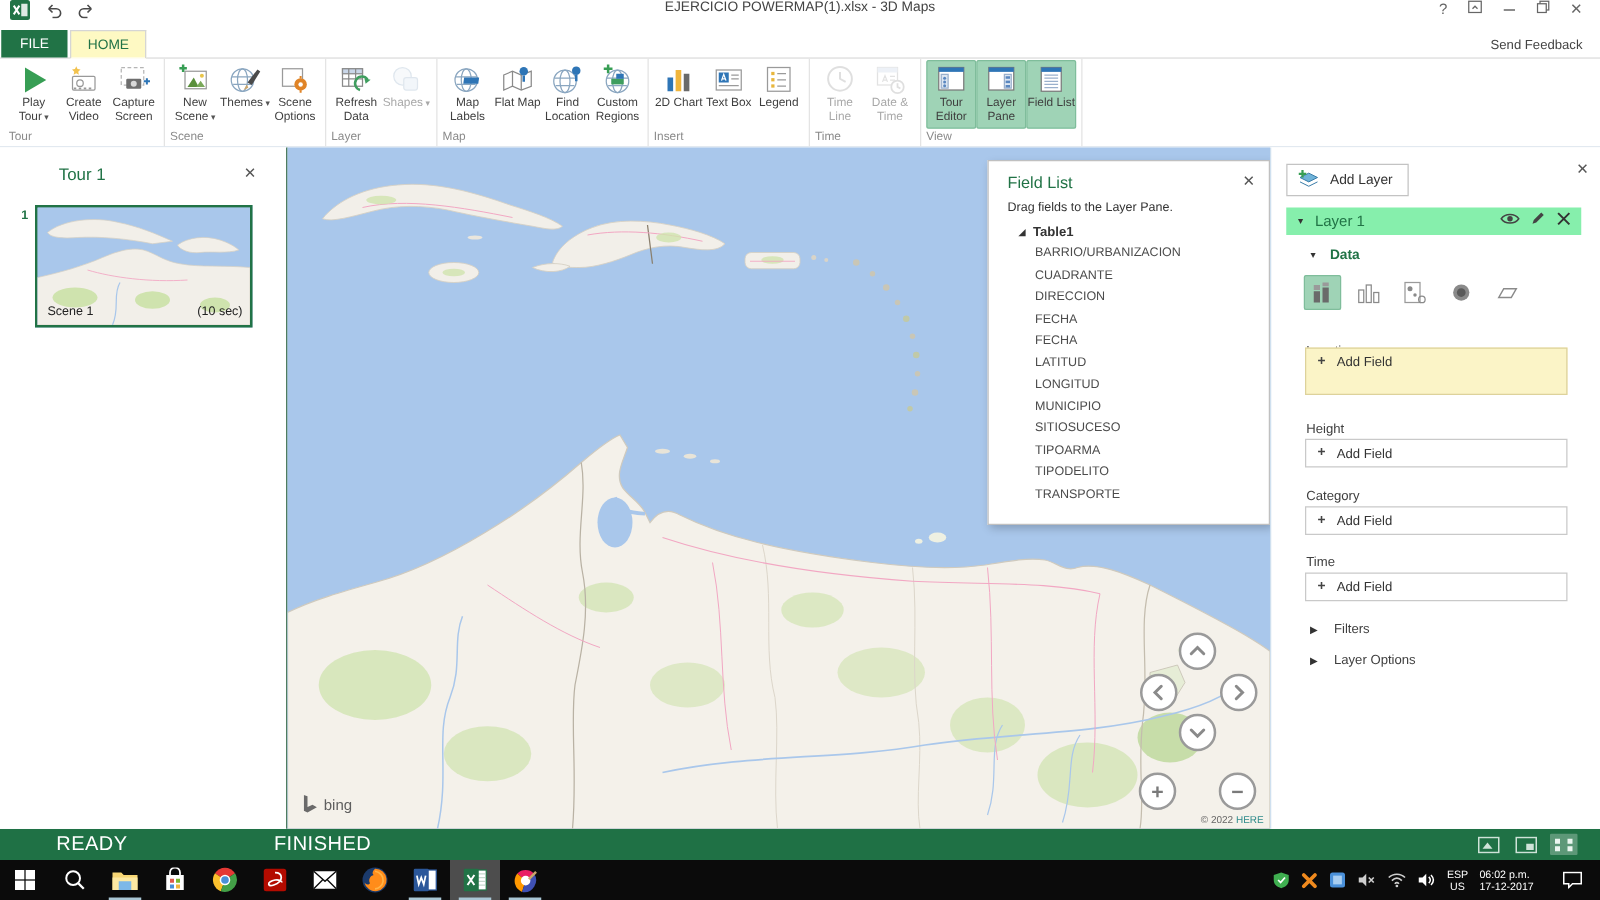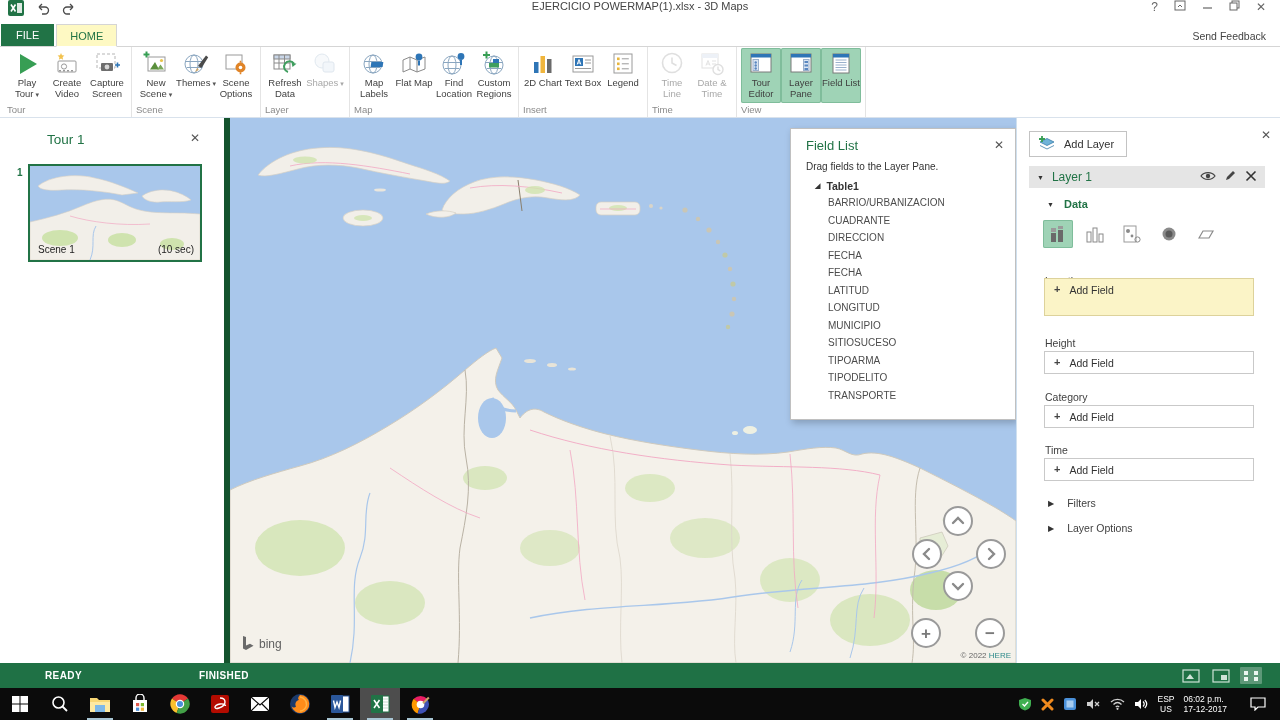--- a/index.html
+++ b/index.html
@@ -27,21 +27,21 @@
   .ric{width:28px;height:28px;flex:none}
   .rlabel{font-size:9.5px;line-height:10.5px;color:#3f3f3f;text-align:center;margin-top:0px}
   .caret{font-size:7px;color:#555;margin-left:2px}
   .rbtn.active{background:#9fd3b6;box-shadow:inset 0 0 0 1px #7fbd9b}
   .rbtn.disabled .rlabel,.rbtn.disabled .caret{color:#a8a8a8}
   .rbtn.disabled .ric{opacity:.45}
   .rgroup-name{font-size:9.5px;color:#8a8a8a;text-align:left;padding:1px 0 2px}
 
   
   .main{height:545px;display:flex;position:relative;background:#fff}
-  .tour-pane{width:230px;position:relative;background:#fff;border-right:6px solid #14532d}
+  .tour-pane{width:230px;position:relative;background:#fff;border-right:1px solid #14532d}
   .map-area{width:786px;position:relative;overflow:hidden;background:#a9c7eb}
   .layer-pane{width:264px;position:relative;background:#fff;border-left:1px solid #cfe0ef}
 
   .tour-title{position:absolute;left:47px;top:14px;font-size:13.5px;color:#217346}
   .pane-close{position:absolute;font-size:12px;color:#555;cursor:default}
   .tour-close{right:24px;top:13px}
   .scene-wrap{position:absolute;left:28px;top:46px}
   .scene-num{position:absolute;left:-11px;top:3px;color:#217346;font-size:10px;font-weight:bold}
   .scene-thumb{width:174px;height:98px;border:2px solid #217346;position:relative;background:#a9c7eb}
   .scene-label{position:absolute;left:8px;bottom:5px;font-size:10px;color:#222}
@@ -59,21 +59,21 @@
   
   .navbtn{position:absolute;width:30px;height:30px;border-radius:50%;background:#fff;border:2px solid #9a9a9a;display:flex;align-items:center;justify-content:center}
   .zoombtn{font-size:17px;color:#7a7a7a;font-weight:bold;line-height:1}
   .bing-logo{position:absolute;left:13px;bottom:12px;display:flex;align-items:center;gap:5px;color:#5f5f5f;font-size:12px}
   .map-copy{position:absolute;right:5px;bottom:3px;font-size:8px;color:#666}
   .map-copy .brand{color:#2e8b8b}
 
   
   .add-layer-btn{position:absolute;left:12px;top:13px;display:flex;align-items:center;gap:8px;border:1px solid #c3c3c3;background:#fff;padding:4px 12px 4px 8px;font-size:11px;color:#333}
   .lp-close{right:9px;top:10px}
-  .layer-header{position:absolute;left:12px;top:48px;width:236px;height:22px;background:#e5e5e5;display:flex;align-items:center;gap:8px;padding:0 8px}
+  .layer-header{position:absolute;left:12px;top:48px;width:236px;height:22px;background:#86efac;display:flex;align-items:center;gap:8px;padding:0 8px}
   .layer-header .arrow{font-size:7px;color:#333}
   .layer-title{font-size:12px;color:#217346;flex:1}
   .lh-icons{display:flex;gap:8px;align-items:center}
   .data-row{position:absolute;left:30px;top:80px;display:flex;align-items:center;gap:10px}
   .data-row .arrow{font-size:7px;color:#333}
   .data-label{font-size:11px;font-weight:bold;color:#217346}
   .viz-row{position:absolute;left:26px;top:102px;display:flex;gap:7px}
   .viz{width:30px;height:28px;display:flex;align-items:center;justify-content:center;border-radius:2px}
   .viz.selected{background:#9fd3b6;box-shadow:inset 0 0 0 1px #7fbd9b}
   .section-label{position:absolute;left:28px;font-size:10.5px;color:#3f3f3f}
@@ -84,21 +84,21 @@
   .box-cat{top:287px;height:23px}
   .box-time{top:340px;height:23px}
   .lbl-loc{top:157px}.lbl-h{top:219px}.lbl-cat{top:273px}.lbl-time{top:326px}
   .collapse-row{position:absolute;left:31px;display:flex;align-items:center;gap:13px;font-size:10.5px;color:#3f3f3f}
   .collapse-row .arrow{font-size:8px;color:#333}
   .row-filters{top:379px}
   .row-options{top:404px}
 
   
   .statusbar{height:25px;background:#1f7145;display:flex;align-items:center}
-  .sb-text{color:#fff;font-size:10px;font-weight:bold;letter-spacing:.4px}
+  .sb-text{color:#fff;font-size:16px;font-weight:normal;letter-spacing:.4px}
   .sb-ready{margin-left:45px}
   .sb-finished{margin-left:117px}
   .sb-icons{margin-left:auto;display:flex;gap:8px;margin-right:18px;align-items:center}
   .sb-ic{width:22px;height:17px;display:flex;align-items:center;justify-content:center;border-radius:1px}
   .sb-ic.sel{background:rgba(255,255,255,.28)}
 
   
   .taskbar{height:32px;background:#0b0b0b;display:flex;align-items:stretch}
   .tb-slot{width:40px;display:flex;align-items:center;justify-content:center;position:relative}
   .tb-slot.active{background:#4d4d4d}

